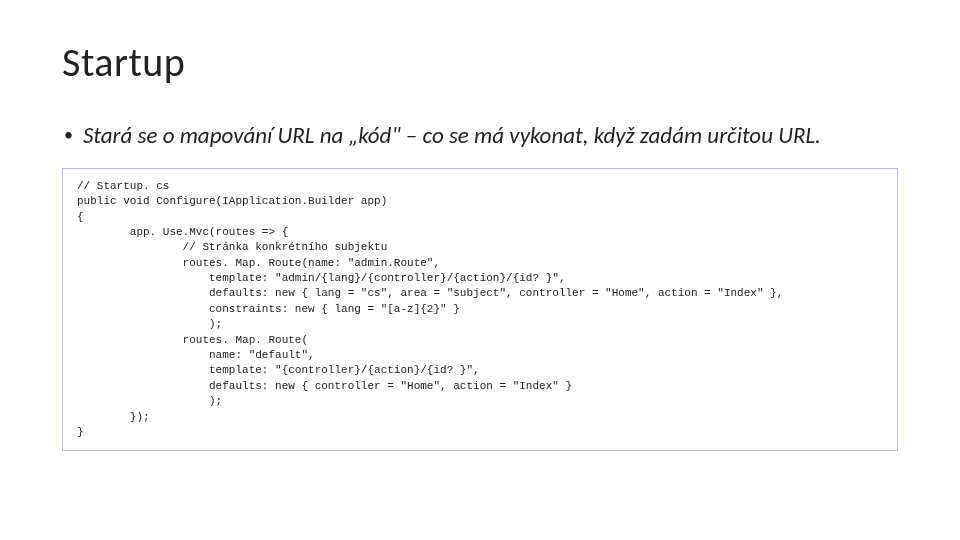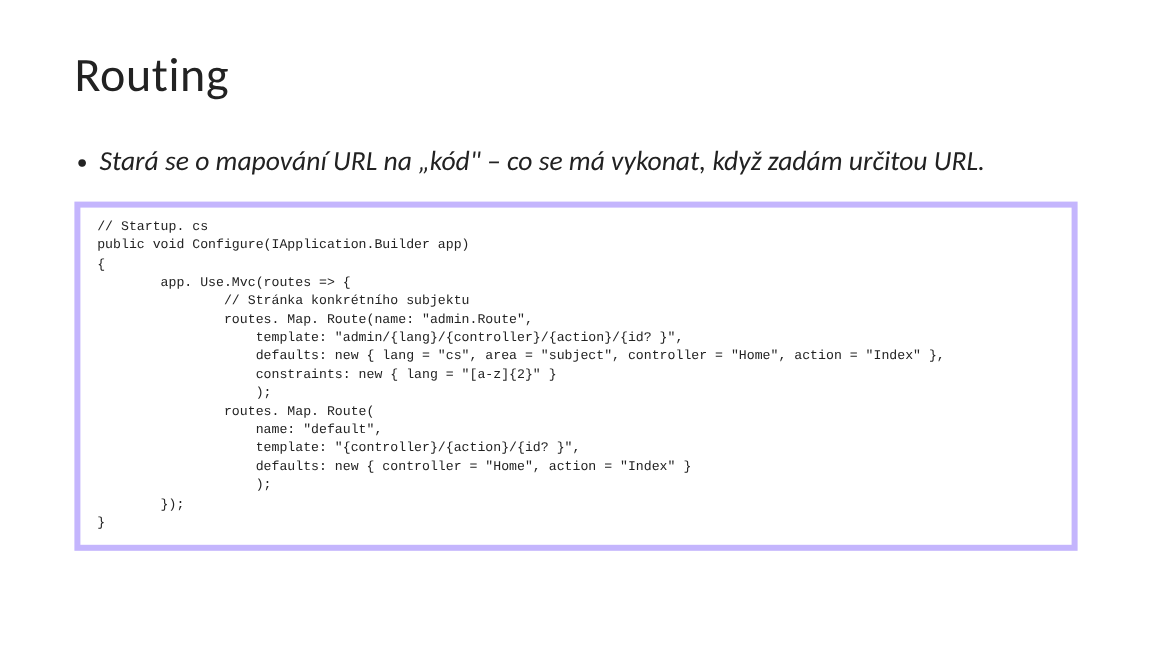--- a/index.html
+++ b/index.html
@@ -4,35 +4,35 @@
   <style>
     * { margin: 0; padding: 0; box-sizing: border-box; }
     html, body { width: 960px; height: 540px; background: #fff; font-family: "Segoe UI", Calibri, Arial, sans-serif; color: #222; }
     .slide { padding: 38px 62px 24px 62px; }
     .title { font-size: 40px; font-weight: 400; letter-spacing: 0.5px; margin-bottom: 34px; }
     .bullets { margin-bottom: 18px; }
     .bullet { display: flex; align-items: flex-start; gap: 10px; font-size: 23px; line-height: 1.25; }
     .bullet .dot { font-size: 18px; line-height: 28px; padding-left: 2px; }
     .bullet .txt { flex: 1; font-style: italic; }
     .codebox {
-      border: 5px solid #c4b5fd;
+      border: 1px solid #c4b5fd;
       padding: 10px 14px 10px 14px;
       font-family: Consolas, "Courier New", monospace;
       font-size: 11px;
       line-height: 1.4;
       white-space: pre;
       color: #222;
       overflow: hidden;
     }
   </style>
 </head>
 <body>
 
 <div class="slide">
-  <h1 class="title">Routing</h1>
+  <h1 class="title">Startup</h1>
 
   <div class="bullets">
     <div class="bullet">
       <span class="dot">•</span>
       <span class="txt">Stará se o mapování URL na „kód" – co se má vykonat, když zadám určitou URL.</span>
     </div>
   </div>
 
   <pre class="codebox">// Startup. cs
 public void Configure(IApplication.Builder app)

